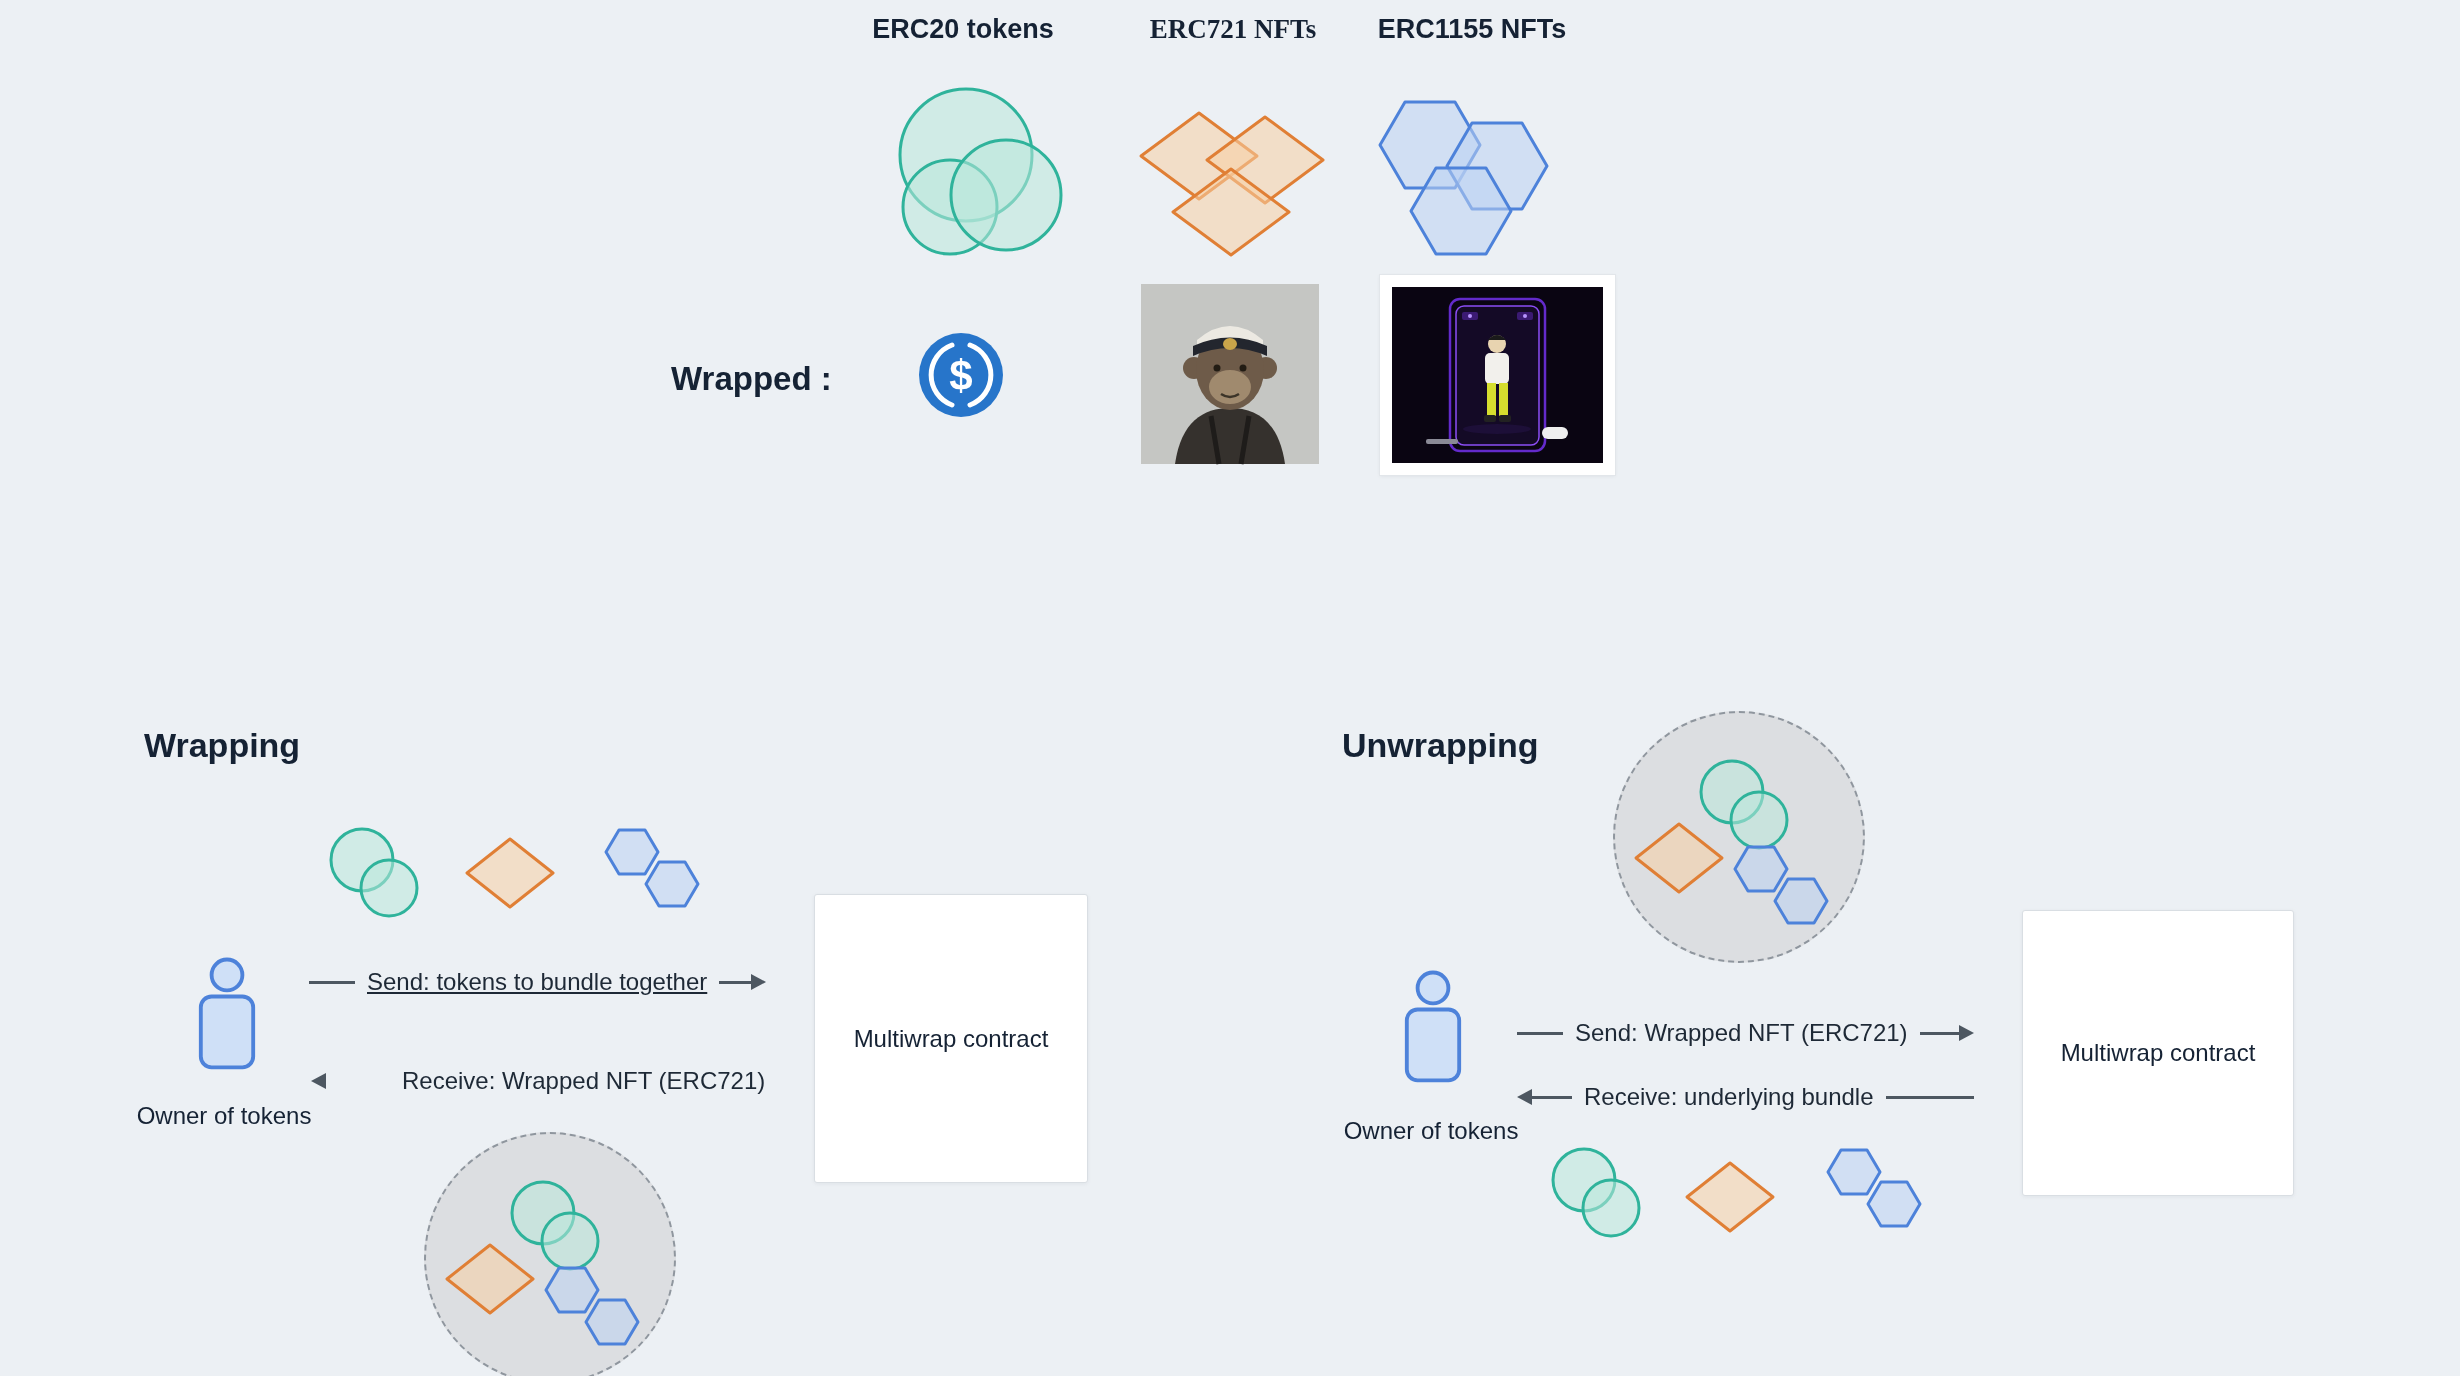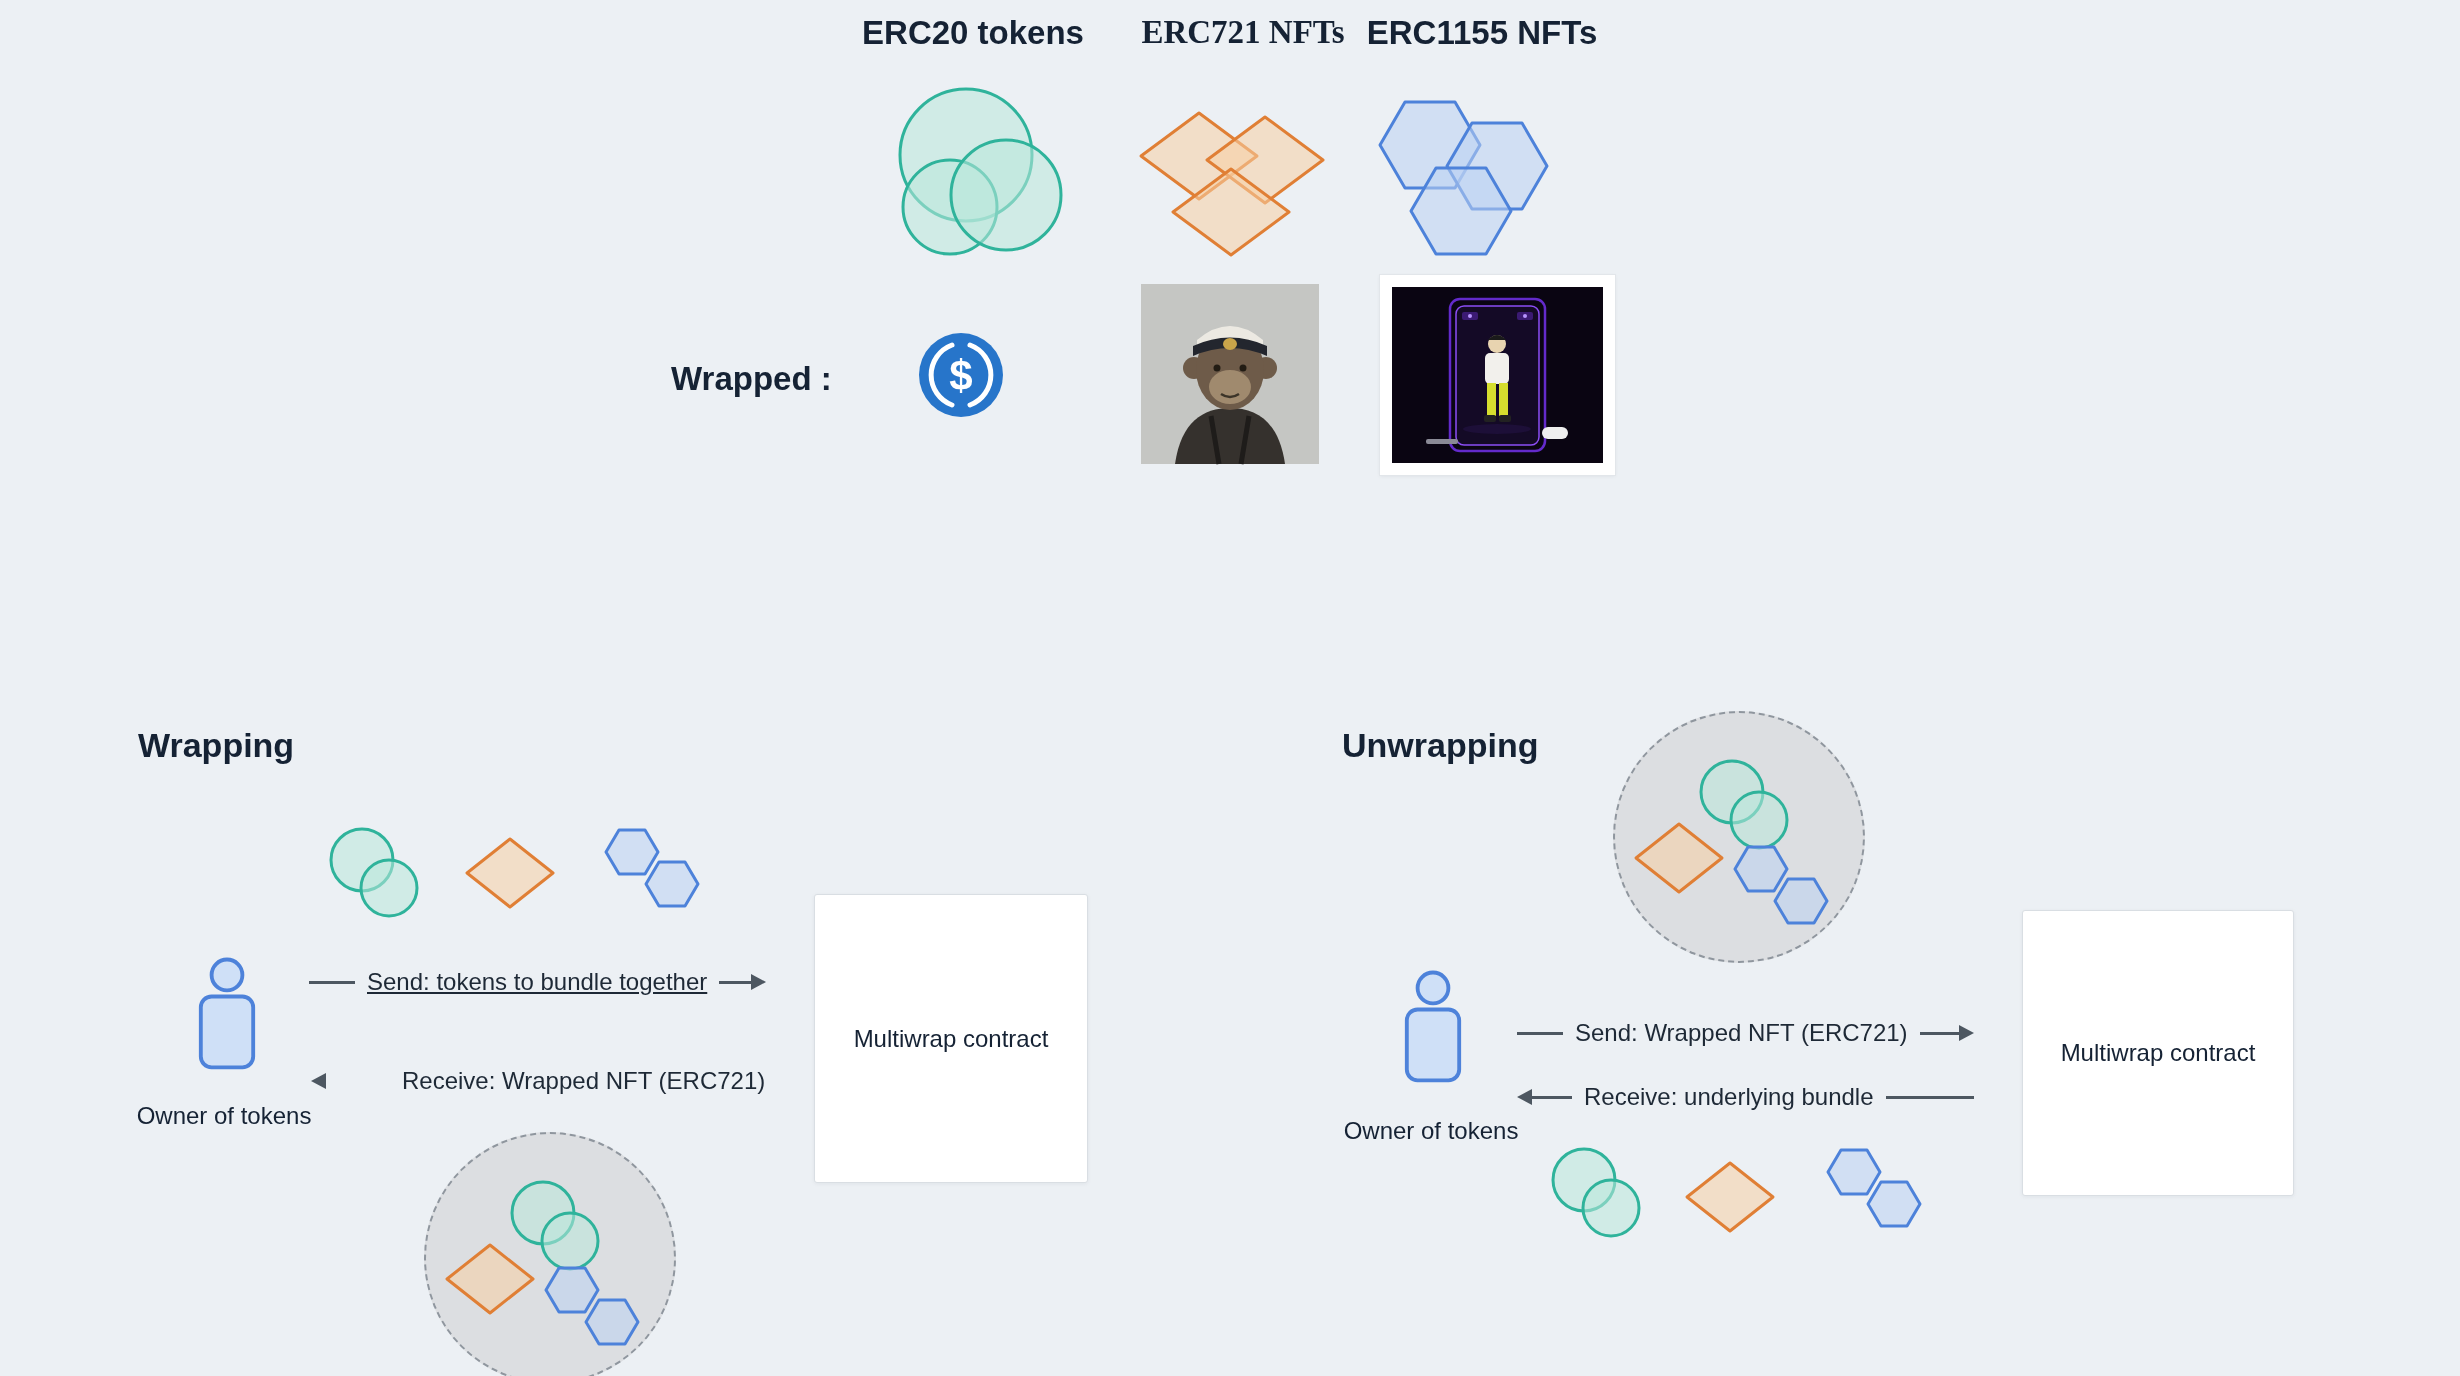--- a/index.html
+++ b/index.html
@@ -10,21 +10,21 @@
     --usdc-blue:#2775ca;
     --person-fill:#cfe0f7; --person-stroke:#4d82da;
     --bundle-fill:#dcdee1; --bundle-border:#8f969e;
     --contract-bg:#ffffff; --contract-border:#d9dee3;
   }
   *{margin:0;padding:0;box-sizing:border-box;}
   body{background:var(--background);font-family:"Liberation Sans","DejaVu Sans",sans-serif;}
   .canvas{position:relative;width:2460px;height:1376px;background:var(--background);overflow:hidden;color:var(--label-text);}
   .abs{position:absolute;}
   svg{overflow:visible;display:block;}
-  .col-label{position:absolute;transform:translateX(-50%);font-size:33px;font-weight:700;color:var(--heading-text);white-space:nowrap;margin-left:10px;}
+  .col-label{position:absolute;transform:translateX(-50%);font-size:27px;font-weight:700;color:var(--heading-text);white-space:nowrap;}
   .big-label{position:absolute;font-size:33px;font-weight:700;color:var(--heading-text);white-space:nowrap;}
   .section-title{position:absolute;font-size:34px;font-weight:700;color:var(--heading-text);white-space:nowrap;}
   .tok{fill-opacity:.55;stroke-width:3;}
   .erc20{fill:var(--erc20-fill);stroke:var(--erc20-stroke);}
   .erc721{fill:var(--erc721-fill);stroke:var(--erc721-stroke);}
   .erc1155{fill:var(--erc1155-fill);stroke:var(--erc1155-stroke);}
   .person-svg{fill:var(--person-fill);stroke:var(--person-stroke);fill-opacity:1;stroke-width:2.5;}
   .owner-label{position:absolute;width:200px;text-align:center;font-size:24px;color:var(--heading-text);}
   .arrow{position:absolute;display:flex;align-items:center;}
   .seg{height:3px;background:var(--arrow);}
@@ -131,21 +131,21 @@
       <rect x="95" y="96" width="9" height="33" fill="#d6de2e"></rect>
       <rect x="107" y="96" width="9" height="33" fill="#d6de2e"></rect>
       <rect x="92" y="128" width="12" height="7" rx="2" fill="#222222"></rect>
       <rect x="107" y="128" width="12" height="7" rx="2" fill="#222222"></rect>
       <rect x="150" y="140" width="26" height="12" rx="6" fill="#efefef"></rect>
       <rect x="34" y="152" width="32" height="5" rx="2" fill="#8a8a96"></rect>
     </svg>
   </div>
 
   <div>
-    <div class="section-title" style="left:138px;top:726px;">Wrapping</div>
+    <div class="section-title" style="left:144px;top:726px;">Wrapping</div>
 
     <svg class="abs tok erc20" viewBox="0 0 100 96" style="left:324px;top:826px;width:100px;height:96px;">
         <use href="#g-circles-2"></use>
       </svg>
     <svg class="abs tok erc721" viewBox="0 0 92 74" style="left:464px;top:836px;width:92px;height:74px;">
         <use href="#g-diamond-1"></use>
       </svg>
     <svg class="abs tok erc1155" viewBox="0 0 108 92" style="left:602px;top:826px;width:108px;height:92px;">
         <use href="#g-hexes-2"></use>
       </svg>

